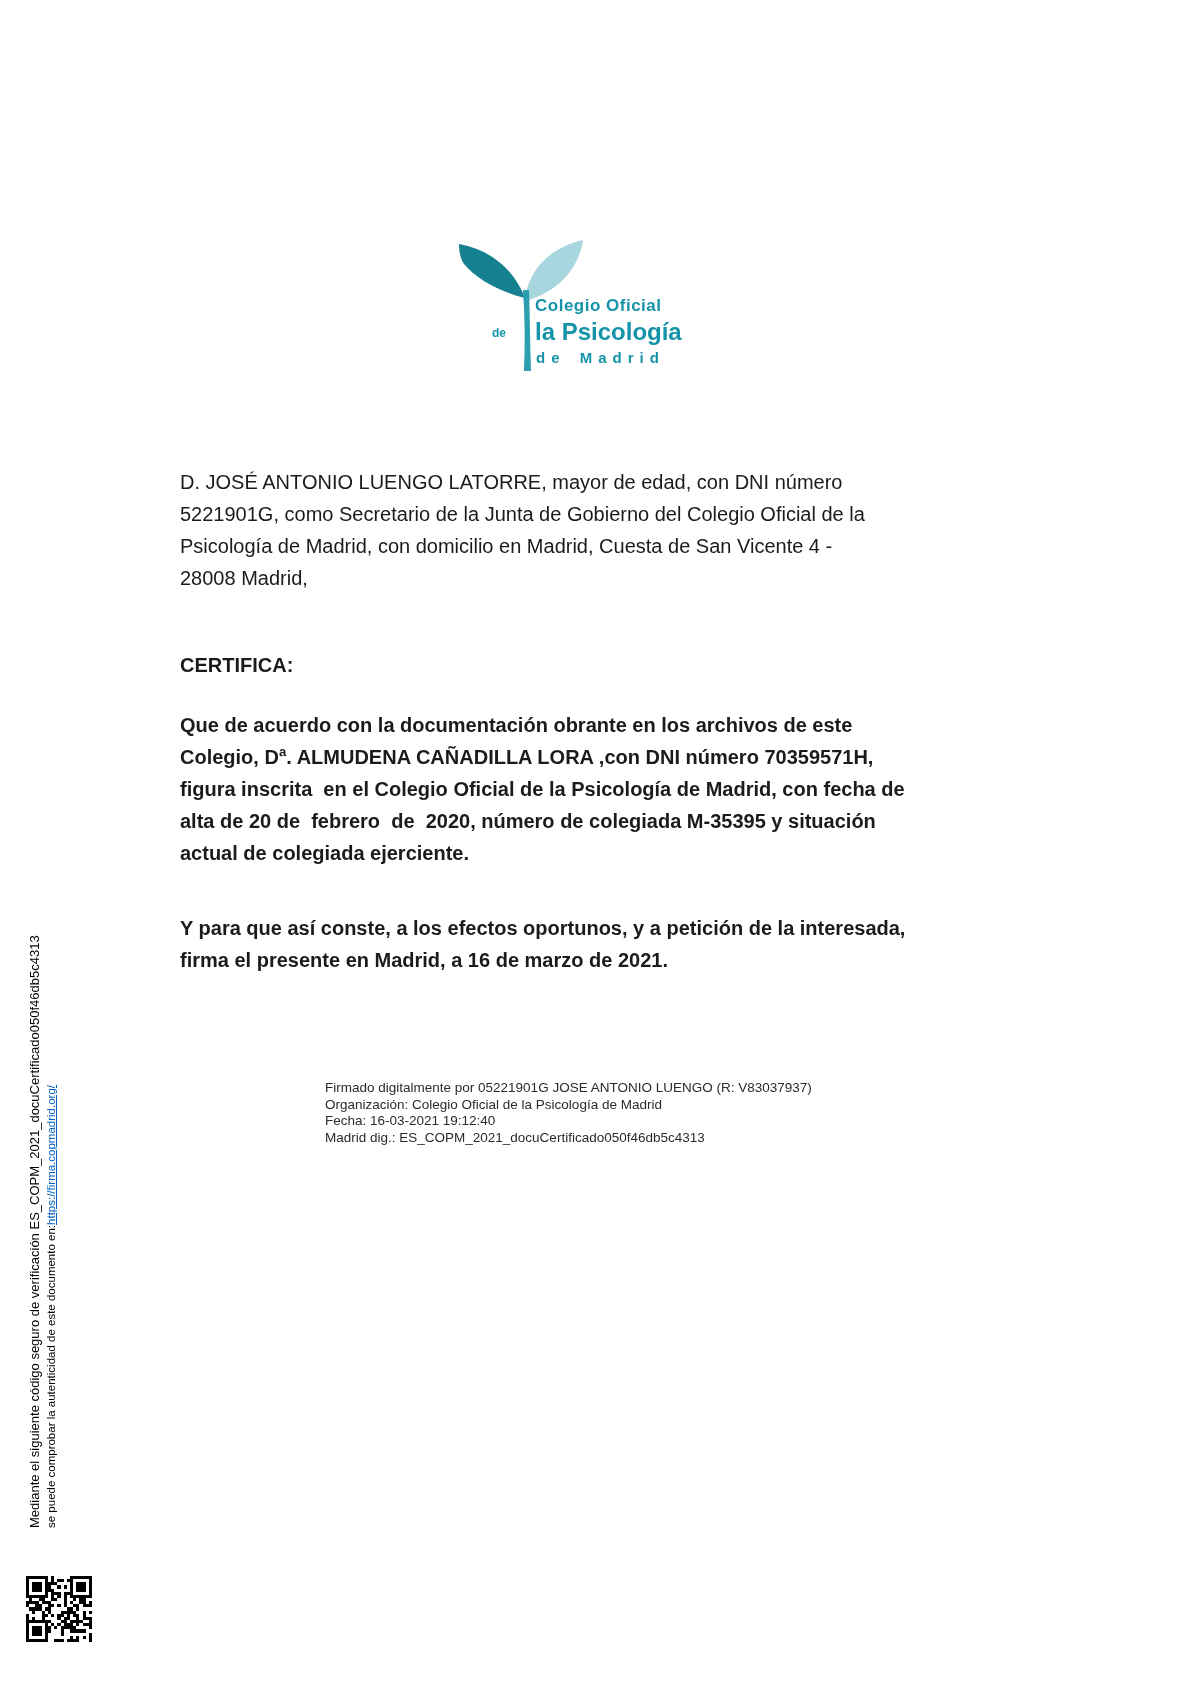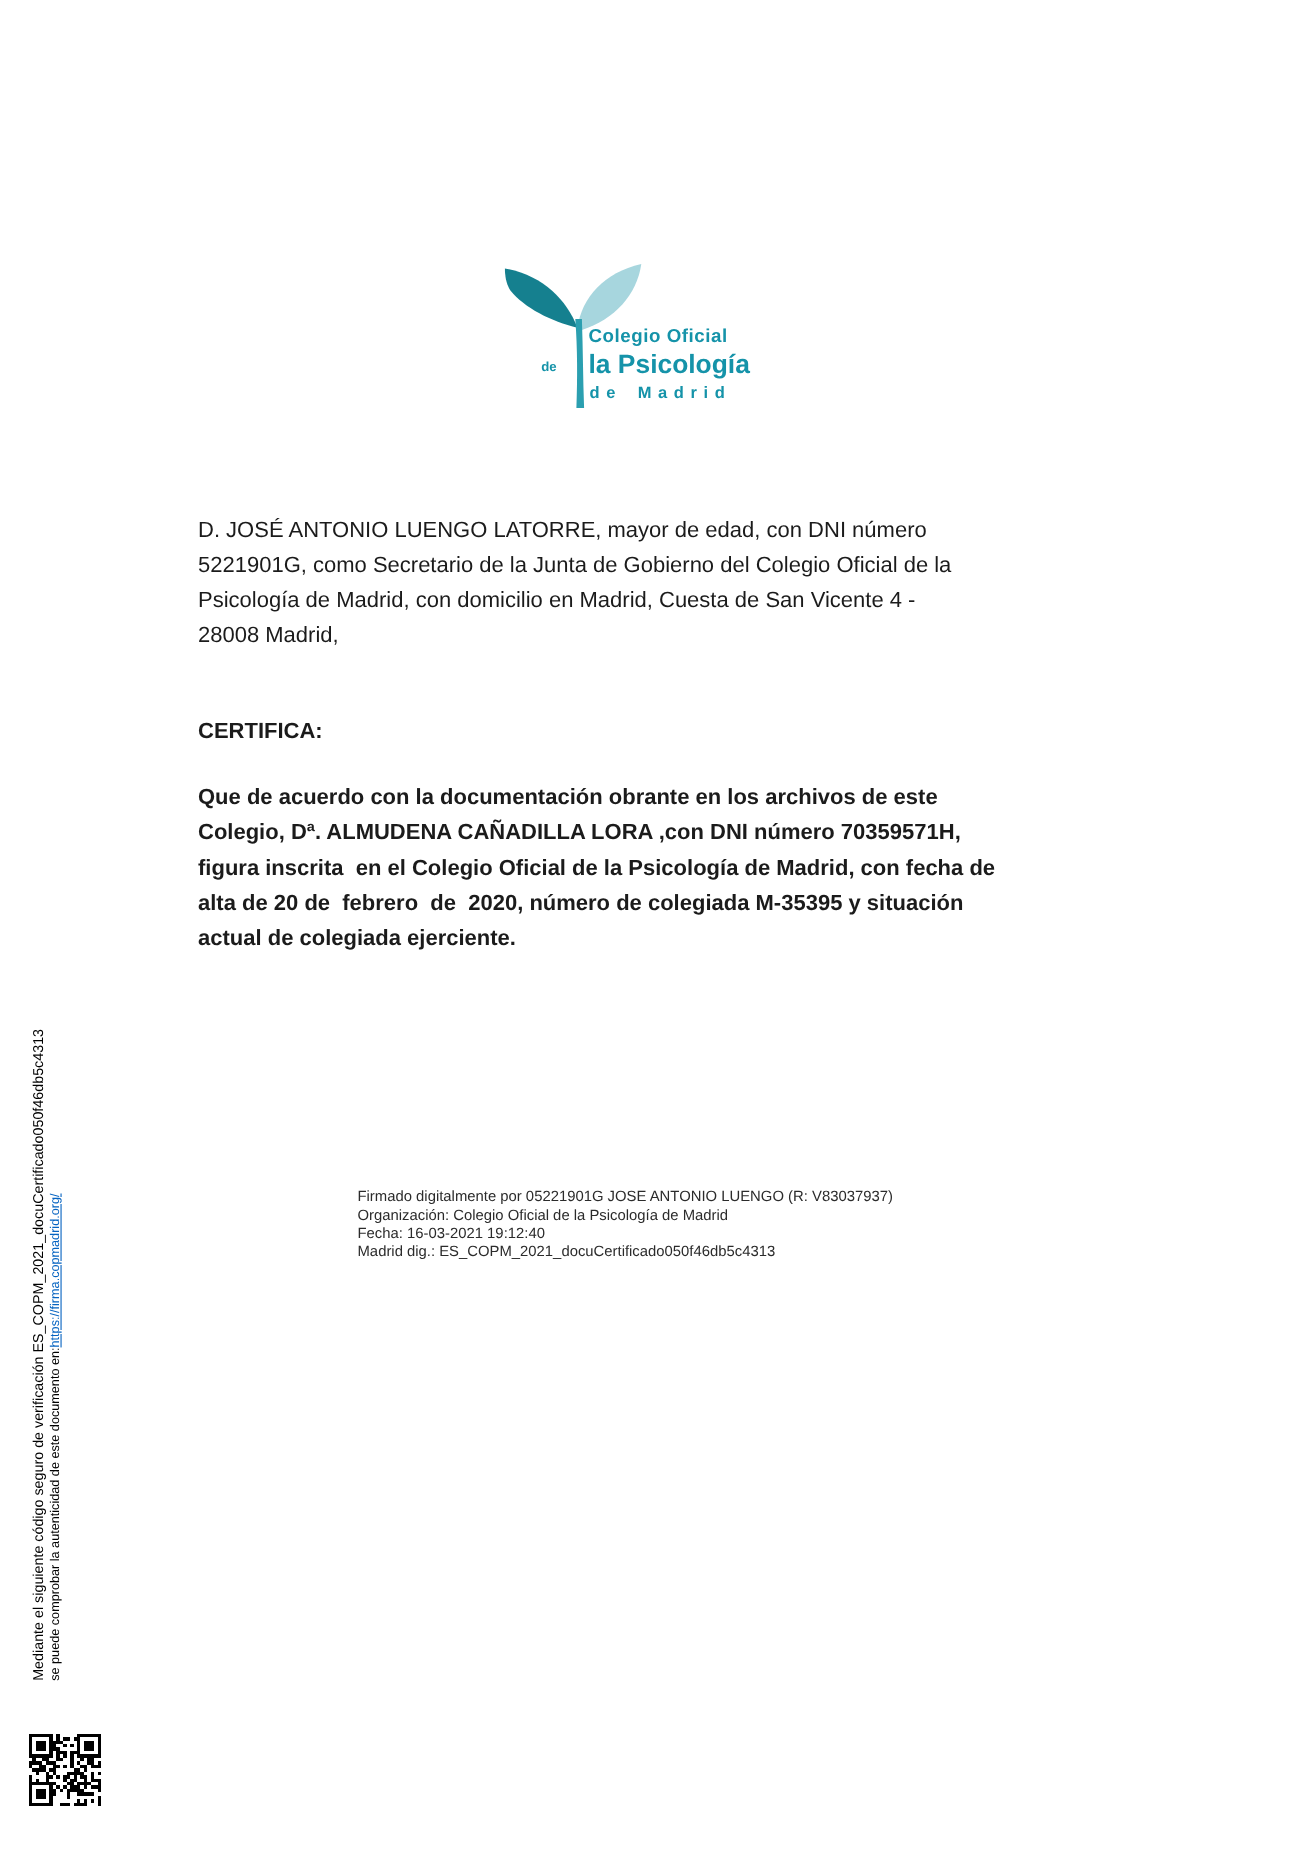--- a/index.html
+++ b/index.html
@@ -92,20 +92,22 @@
   <p class="content intro">D. JOSÉ ANTONIO LUENGO LATORRE, mayor de edad, con DNI número
 5221901G, como Secretario de la Junta de Gobierno del Colegio Oficial de la
 Psicología de Madrid, con domicilio en Madrid, Cuesta de San Vicente 4 -
 28008 Madrid,</p>
   <p class="content certifica">CERTIFICA:</p>
   <p class="content body-par">Que de acuerdo con la documentación obrante en los archivos de este
 Colegio, Dª. ALMUDENA CAÑADILLA LORA ,con DNI número 70359571H,
 figura inscrita  en el Colegio Oficial de la Psicología de Madrid, con fecha de
 alta de 20 de  febrero  de  2020, número de colegiada M-35395 y situación
 actual de colegiada ejerciente.</p>
+  <p class="content closing">Y para que así conste, a los efectos oportunos, y a petición de la interesada,
+firma el presente en Madrid, a 16 de marzo de 2021.</p>
 
   <div class="signature">
     <div>Firmado digitalmente por 05221901G JOSE ANTONIO LUENGO (R: V83037937)</div>
     <div>Organización: Colegio Oficial de la Psicología de Madrid</div>
     <div>Fecha: 16-03-2021 19:12:40</div>
     <div>Madrid dig.: ES_COPM_2021_docuCertificado050f46db5c4313</div>
   </div>
 
   <div class="vertical">
     <div class="v-line1">Mediante el siguiente código seguro de verificación ES_COPM_2021_docuCertificado050f46db5c4313</div>

